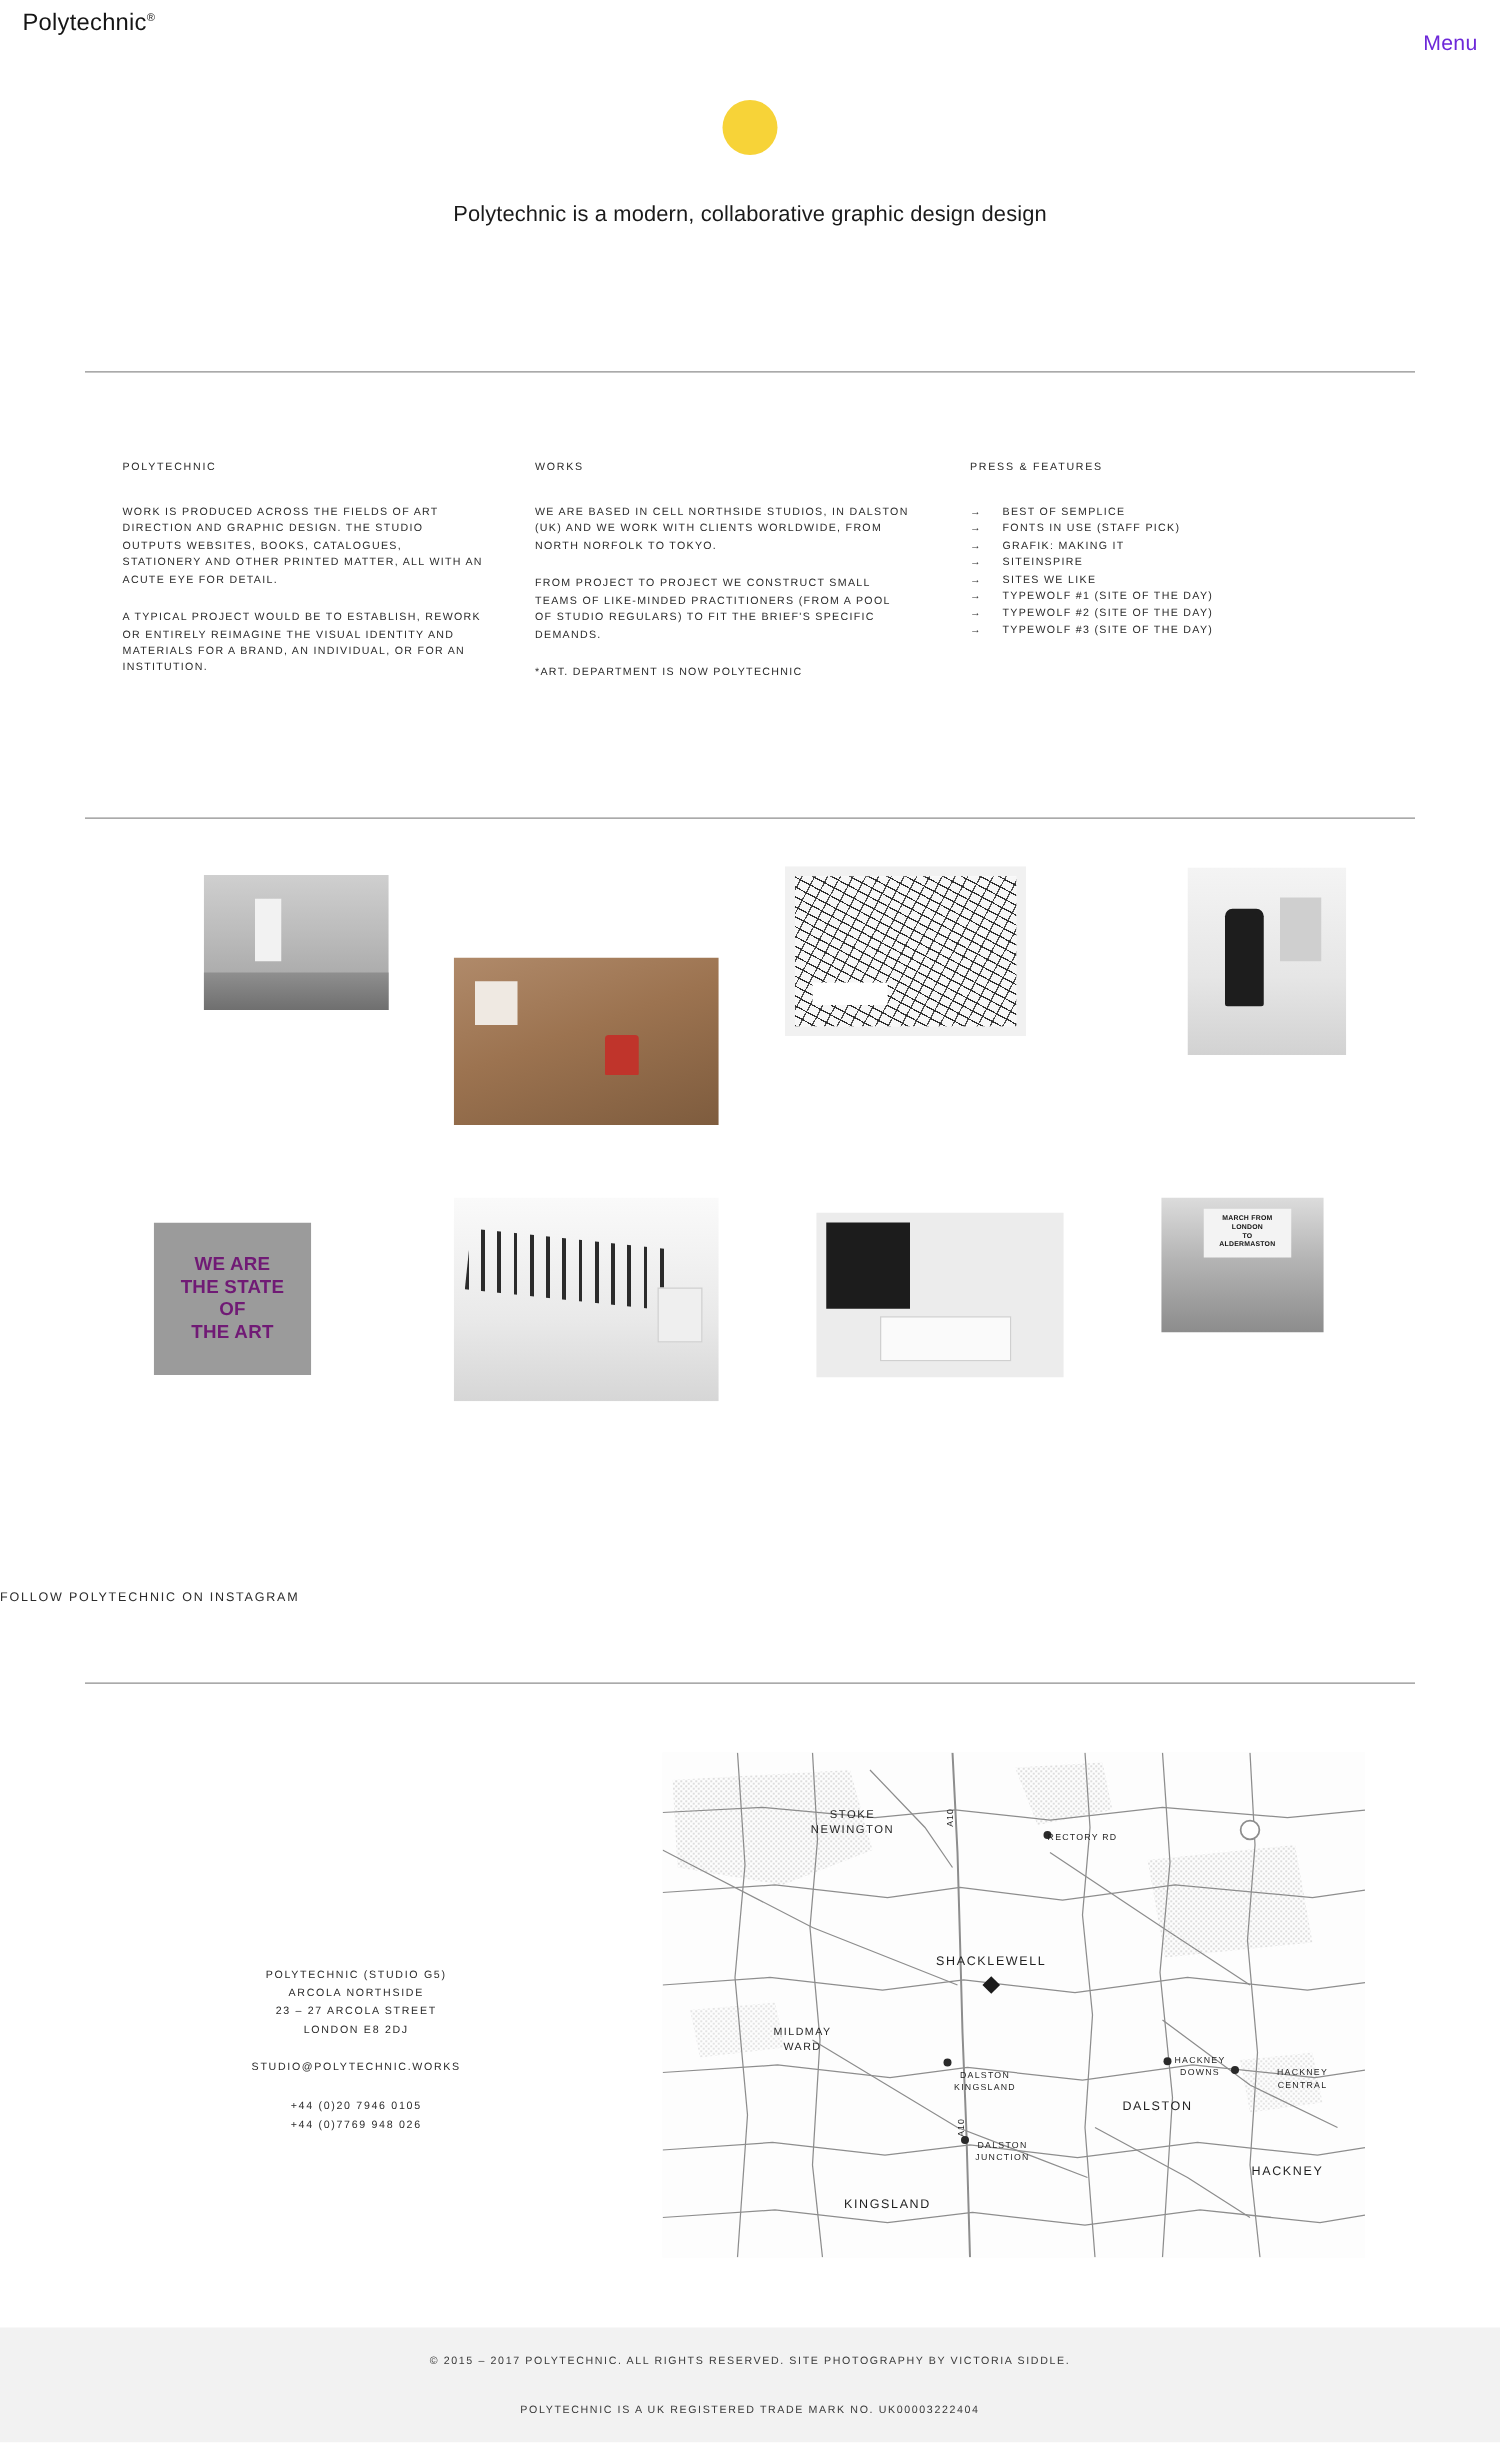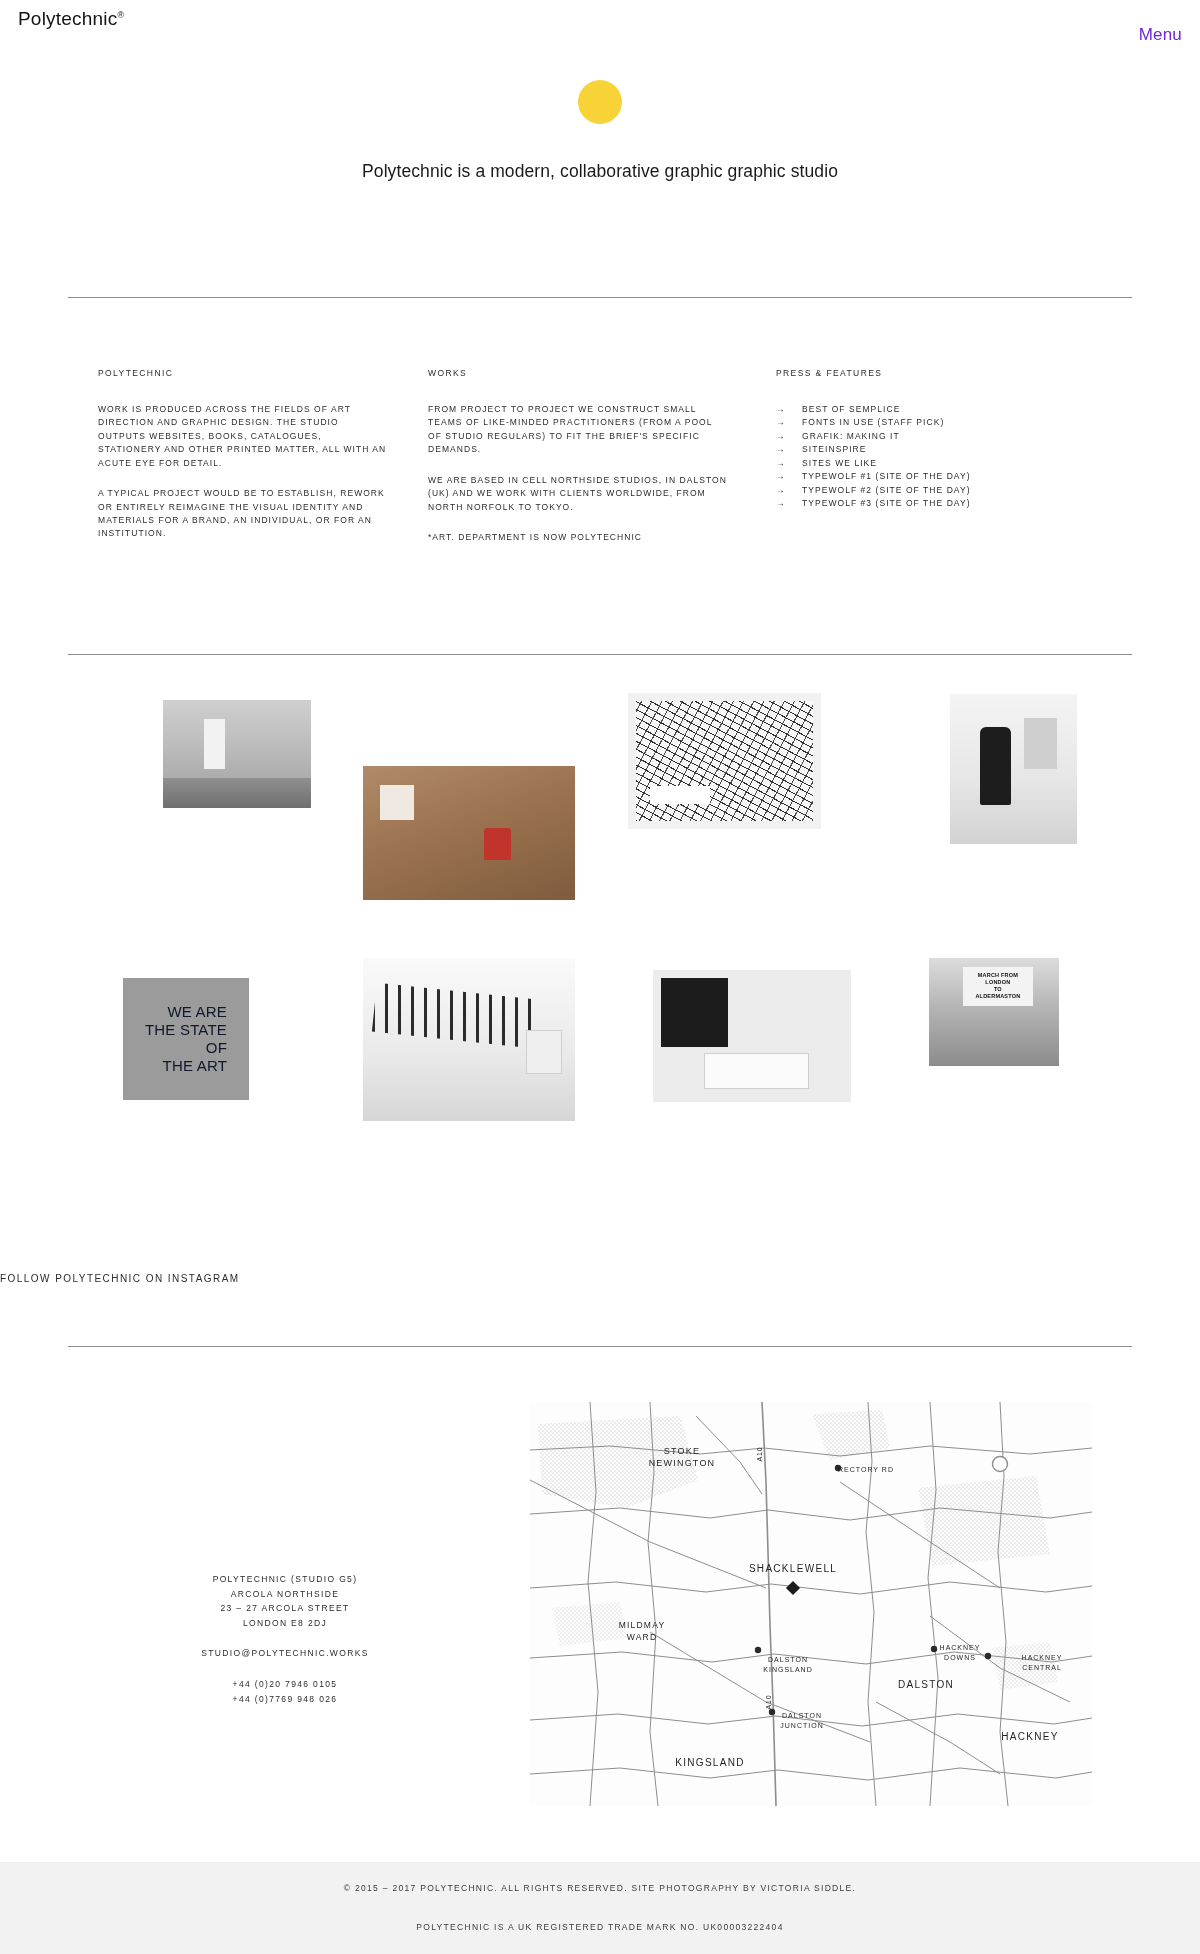--- a/index.html
+++ b/index.html
@@ -138,22 +138,22 @@
     background:#cfcfcf;
   }
 
   
   .p5 { left: 123px; top: 278px; width: 126px; height: 122px; }
   .p5 .fake {
     background:#9b9b9b; display:flex; align-items:center; justify-content:center;
   }
   .p5 .poster-text {
     font-family:"Liberation Sans", sans-serif;
-    font-weight:normal; font-size:15px; line-height:1.2; color:#0f172a;
-    text-align:right; letter-spacing:0.2px;
+    font-weight:bold; font-size:15px; line-height:1.2; color:#701a75;
+    text-align:center; letter-spacing:0.2px;
   }
 
   
   .p6 { left: 363px; top: 258px; width: 212px; height: 163px; }
   .p6 .fake { background: linear-gradient(180deg,#fafafa 0%,#e9e9e9 60%,#d6d6d6 100%); }
   .p6 .fake:before {
     content:""; position:absolute; left:5%; top:20%; width:76%; height:30%;
     background:
       repeating-linear-gradient(84deg,#2b2b2b 0 3px, transparent 3px 13px);
     transform: rotate(6deg);
@@ -226,37 +226,37 @@
 
   <div class="header">
     <div class="brand">
       <span>Polytechnic</span><span class="brand-sup">®</span>
     </div>
     <button class="menu-btn">Menu</button>
   </div>
 
   <div class="hero">
     <div class="dot"></div>
-    <div class="hero-text">Polytechnic is a modern, collaborative graphic graphic studio</div>
+    <div class="hero-text">Polytechnic is a modern, collaborative graphic design design</div>
   </div>
 
   <div class="rule rule-1"></div>
 
   <div class="cols">
 
     <div class="col col-1">
       <div class="col-head">POLYTECHNIC</div>
       <div class="col-para">WORK IS PRODUCED ACROSS THE FIELDS OF ART DIRECTION AND GRAPHIC DESIGN. THE STUDIO OUTPUTS WEBSITES, BOOKS, CATALOGUES, STATIONERY AND OTHER PRINTED MATTER, ALL WITH AN ACUTE EYE FOR DETAIL.</div>
       <div class="col-para">A TYPICAL PROJECT WOULD BE TO ESTABLISH, REWORK OR ENTIRELY REIMAGINE THE VISUAL IDENTITY AND MATERIALS FOR A BRAND, AN INDIVIDUAL, OR FOR AN INSTITUTION.</div>
     </div>
 
     <div class="col col-2">
       <div class="col-head">WORKS</div>
+      <div class="col-para">WE ARE BASED IN CELL NORTHSIDE STUDIOS, IN DALSTON (UK) AND WE WORK WITH CLIENTS WORLDWIDE, FROM NORTH NORFOLK TO TOKYO.</div>
       <div class="col-para">FROM PROJECT TO PROJECT WE CONSTRUCT SMALL TEAMS OF LIKE-MINDED PRACTITIONERS (FROM A POOL OF STUDIO REGULARS) TO FIT THE BRIEF'S SPECIFIC DEMANDS.</div>
-      <div class="col-para">WE ARE BASED IN CELL NORTHSIDE STUDIOS, IN DALSTON (UK) AND WE WORK WITH CLIENTS WORLDWIDE, FROM NORTH NORFOLK TO TOKYO.</div>
       <div class="col-para">*ART. DEPARTMENT IS NOW POLYTECHNIC</div>
     </div>
 
     <div class="col col-3">
       <div class="col-head">PRESS &amp; FEATURES</div>
 
       <div class="link-row">
         <span class="link-arrow">→</span>
         <span class="link-label">BEST OF SEMPLICE</span>
       </div>

